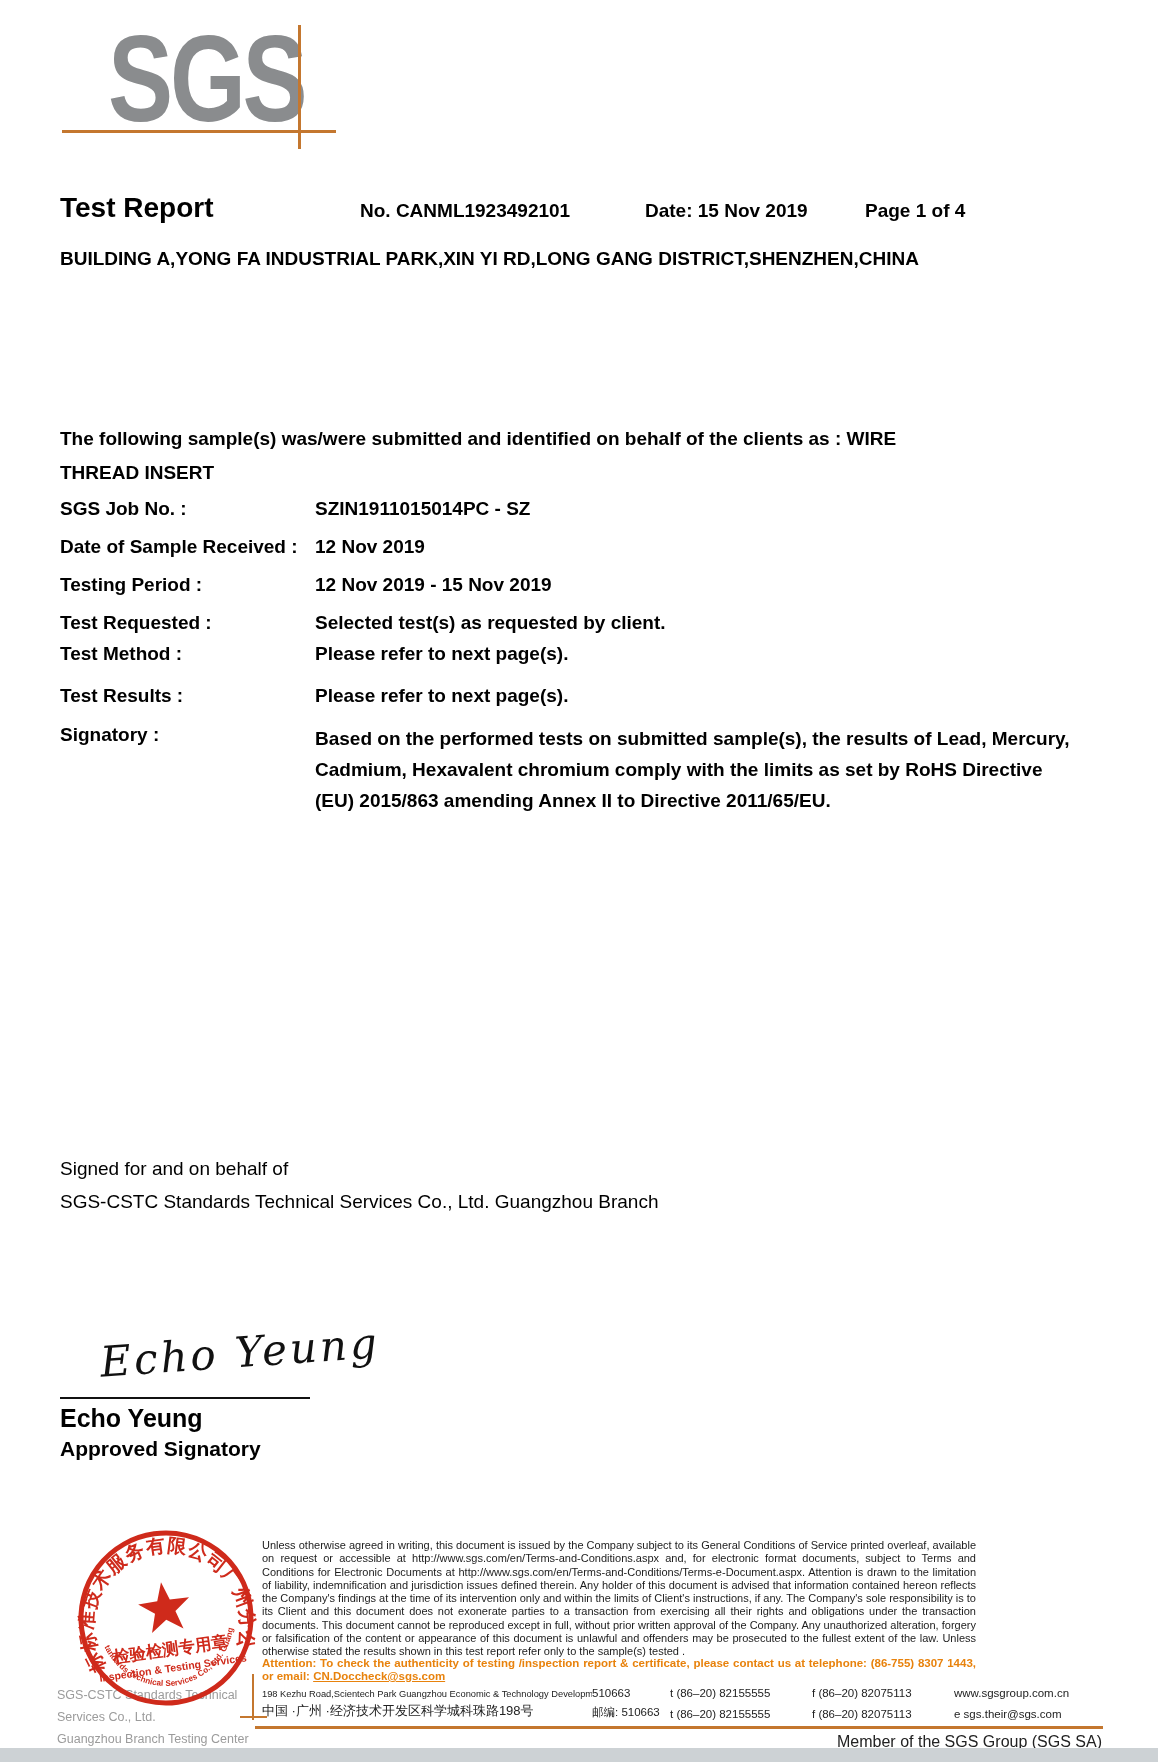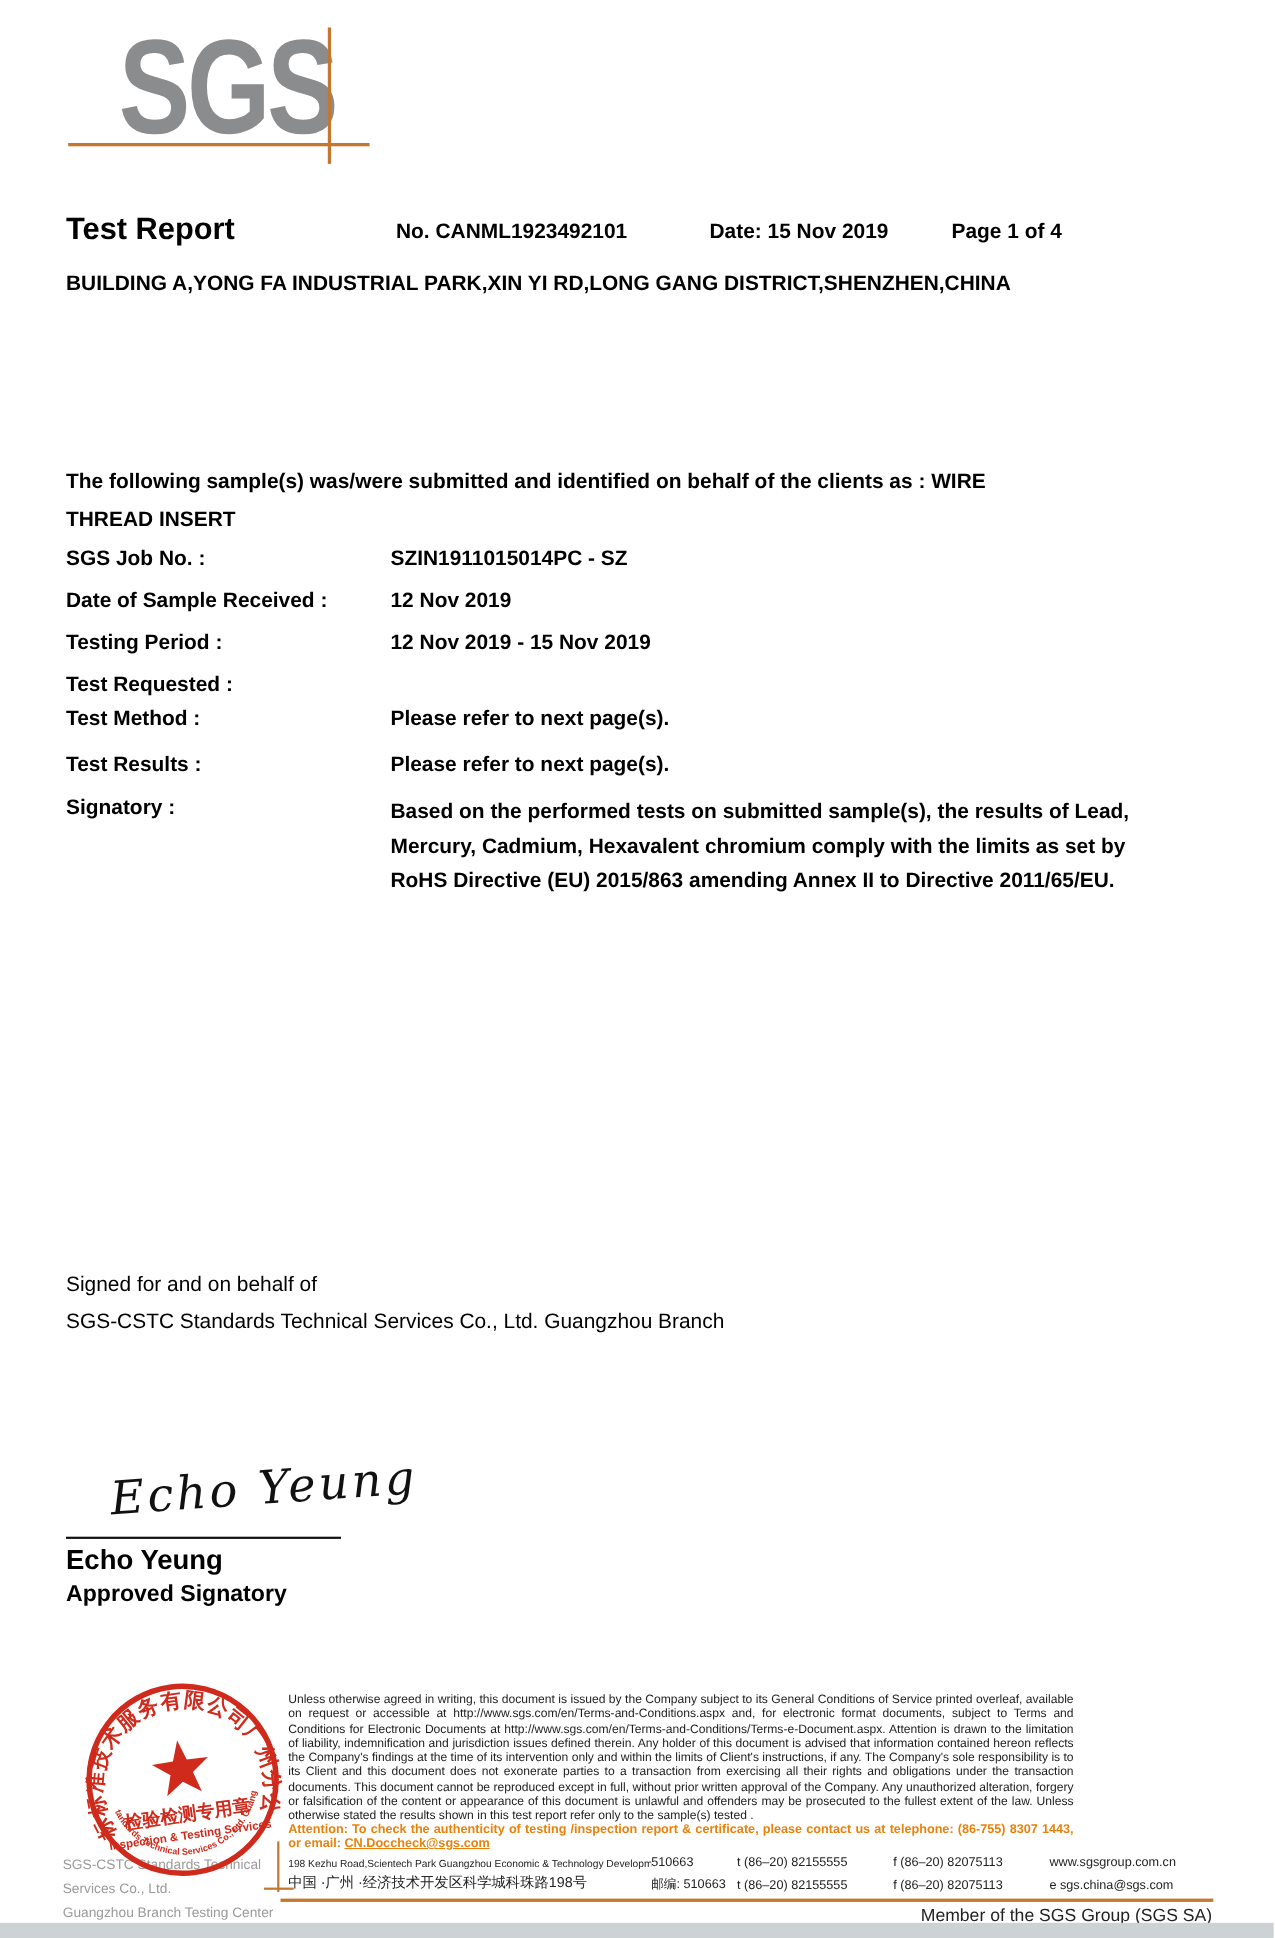--- a/index.html
+++ b/index.html
@@ -24,21 +24,21 @@
   .rpt-title{position:absolute;left:60px;top:192px;font-size:28px;font-weight:bold;}
   .rpt-no{position:absolute;left:360px;top:200px;font-size:19px;font-weight:bold;}
   .rpt-date{position:absolute;left:645px;top:200px;font-size:19px;font-weight:bold;}
   .rpt-page{position:absolute;left:865px;top:200px;font-size:19px;font-weight:bold;}
   
   .client{position:absolute;left:60px;top:240px;width:1000px;font-size:19px;font-weight:bold;line-height:38px;}
   
   .statement{position:absolute;left:60px;top:422px;width:870px;font-size:19px;font-weight:bold;line-height:34px;}
   
   .fields{position:absolute;left:60px;top:497px;width:1010px;}
-  .frow{display:flex;margin-bottom:15px;gap:40px;}
+  .frow{display:flex;margin-bottom:15px;}
   .frow .lbl{width:255px;flex:0 0 255px;font-size:19px;font-weight:bold;line-height:23px;}
   .frow .val{flex:1;font-size:19px;font-weight:bold;line-height:23px;}
   .frow.m8{margin-bottom:8px;}
   .frow.m19{margin-bottom:19px;}
   .frow.m16{margin-bottom:16px;}
   .frow .val.multi{line-height:31px;}
   
   .signed{position:absolute;left:60px;top:1152px;width:900px;font-size:19px;line-height:33px;}
   
   .sig-script{
@@ -110,20 +110,21 @@
     <div class="frow">
       <div class="lbl">Date of Sample Received :</div>
       <div class="val">12 Nov 2019</div>
     </div>
     <div class="frow">
       <div class="lbl">Testing Period :</div>
       <div class="val">12 Nov 2019 - 15 Nov 2019</div>
     </div>
     <div class="frow m8">
       <div class="lbl">Test Requested :</div>
+      <div class="val">Selected test(s) as requested by client.</div>
     </div>
     <div class="frow m19">
       <div class="lbl">Test Method :</div>
       <div class="val">Please refer to next page(s).</div>
     </div>
     <div class="frow m16">
       <div class="lbl">Test Results :</div>
       <div class="val">Please refer to next page(s).</div>
     </div>
     <div class="frow">
@@ -176,21 +177,21 @@
       <span class="p">510663</span>
       <span class="t">t (86–20) 82155555</span>
       <span class="f">f (86–20) 82075113</span>
       <span class="w">www.sgsgroup.com.cn</span>
     </div>
     <div class="row">
       <span class="a cn">中国 ·广州 ·经济技术开发区科学城科珠路198号</span>
       <span class="p">邮编: 510663</span>
       <span class="t">t (86–20) 82155555</span>
       <span class="f">f (86–20) 82075113</span>
-      <span class="w">e  sgs.china@sgs.com</span>
+      <span class="w">e  sgs.their@sgs.com</span>
     </div>
   </div>
 
   <div class="foot-rule"></div>
   <div class="member">Member of the SGS Group (SGS SA)</div>
   <div class="bottom-bar"></div>
 
 </div>
 
 </body></html>

